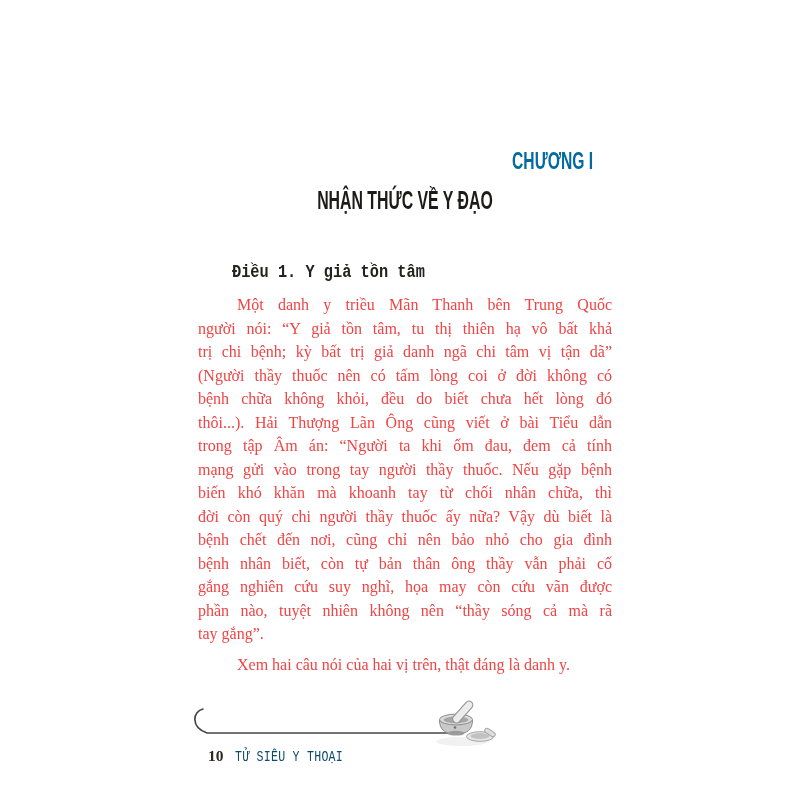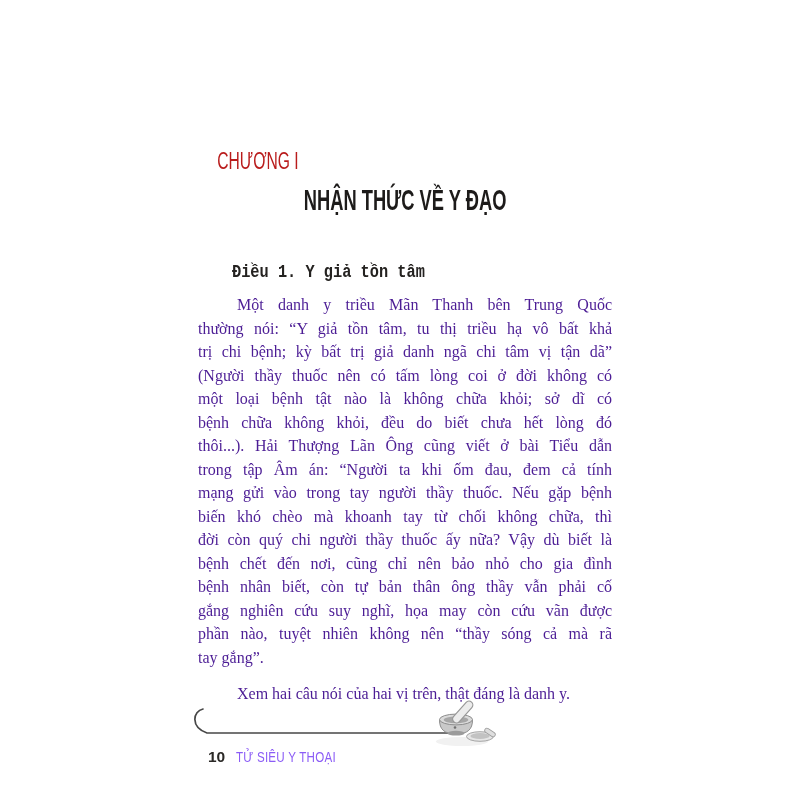--- a/index.html
+++ b/index.html
@@ -7,63 +7,63 @@
     width:790px;height:790px;background:#ffffff;position:relative;overflow:hidden;
     font-family:"Liberation Serif",serif;
   }
   .page{position:absolute;inset:0;background:#ffffff;}
 
   
   .cond{display:inline-block;white-space:nowrap;transform-origin:center center;}
   .cond-left{display:inline-block;white-space:nowrap;transform-origin:left center;}
 
   .chapter-label{
-    position:absolute;left:198px;top:149px;width:414px;text-align:left;
-    font-family:"Liberation Sans",sans-serif;font-weight:400;font-size:23px;line-height:25px;
-    color:#b91c1c;
+    position:absolute;left:198px;top:149px;width:414px;text-align:right;
+    font-family:"Liberation Sans",sans-serif;font-weight:700;font-size:23px;line-height:25px;
+    color:#0369a1;
   }
   .chapter-label .cond{transform:scaleX(0.68);}
 
   .chapter-title{
     position:absolute;left:198px;top:182px;width:414px;text-align:center;
-    font-family:"Liberation Sans",sans-serif;font-weight:700;font-size:30px;line-height:36px;
+    font-family:"Liberation Sans",sans-serif;font-weight:700;font-size:26px;line-height:36px;
     color:#1d1b1a;
   }
   .chapter-title .cond{transform:scaleX(0.61);}
 
   .section-heading{
     position:absolute;left:232px;top:261px;
     font-family:Liberation Mono, monospace;font-weight:700;font-size:18px;line-height:23px;
     color:#242220;
   }
   .section-heading .cond-left{transform:scaleX(0.85);}
 
   .body{
     position:absolute;left:198px;top:293px;width:414px;
     font-family:"Liberation Serif",serif;font-size:16px;line-height:23.5px;
-    color:#4c1d95;
+    color:#ef4444;
   }
-  .paragraph + .paragraph{margin-top:13px;}
+  .paragraph + .paragraph{margin-top:7px;}
   .bline{
     text-align:justify;text-align-last:justify;
     height:23.5px;overflow:hidden;
   }
   .bline.first{text-indent:39px;}
   .bline.last{text-align-last:left;}
 
   .footer-rule-svg{position:absolute;left:186px;top:700px;width:335px;height:62px;}
 
   .footer-text{
     position:absolute;left:208px;top:714px;display:flex;align-items:baseline;gap:11px;
   }
   .page-number{
-    font-family:Liberation Sans, sans-serif;font-weight:700;font-size:15.5px;color:#2b2927;
+    font-family:Liberation Serif, serif;font-weight:700;font-size:15.5px;color:#2b2927;
   }
   .book-title{
-    font-family:Liberation Sans, sans-serif;font-weight:400;font-size:14.5px;color:#8b5cf6;
+    font-family:Liberation Mono, monospace;font-weight:400;font-size:14.5px;color:#0c4a6e;
     letter-spacing:0.3px;
     margin-top:35px;
   }
   .book-title .cond-left{transform:scaleX(0.8);}
 </style>
 </head>
 <body>
 
 <div class="page">
 
@@ -75,29 +75,28 @@
     <span class="cond">NHẬN THỨC VỀ Y ĐẠO</span>
   </div>
 
   <div class="section-heading">
     <span class="cond-left">Điều 1. Y giả tồn tâm</span>
   </div>
 
   <div class="body">
       <div class="paragraph">
         <div class="bline first">Một danh y triều Mãn Thanh bên Trung Quốc</div>
-        <div class="bline">thường nói: “Y giả tồn tâm, tu thị triều hạ vô bất khả</div>
+        <div class="bline">người nói: “Y giả tồn tâm, tu thị thiên hạ vô bất khả</div>
         <div class="bline">trị chi bệnh; kỳ bất trị giả danh ngã chi tâm vị tận dã”</div>
         <div class="bline">(Người thầy thuốc nên có tấm lòng coi ở đời không có</div>
-        <div class="bline">một loại bệnh tật nào là không chữa khỏi; sở dĩ có</div>
         <div class="bline">bệnh chữa không khỏi, đều do biết chưa hết lòng đó</div>
         <div class="bline">thôi...). Hải Thượng Lãn Ông cũng viết ở bài Tiểu dẫn</div>
         <div class="bline">trong tập Âm án: “Người ta khi ốm đau, đem cả tính</div>
         <div class="bline">mạng gửi vào trong tay người thầy thuốc. Nếu gặp bệnh</div>
-        <div class="bline">biến khó chèo mà khoanh tay từ chối không chữa, thì</div>
+        <div class="bline">biến khó khăn mà khoanh tay từ chối nhân chữa, thì</div>
         <div class="bline">đời còn quý chi người thầy thuốc ấy nữa? Vậy dù biết là</div>
         <div class="bline">bệnh chết đến nơi, cũng chỉ nên bảo nhỏ cho gia đình</div>
         <div class="bline">bệnh nhân biết, còn tự bản thân ông thầy vẫn phải cố</div>
         <div class="bline">gắng nghiên cứu suy nghĩ, họa may còn cứu vãn được</div>
         <div class="bline">phần nào, tuyệt nhiên không nên “thầy sóng cả mà rã</div>
         <div class="bline last">tay gắng”.</div>
       </div>
       <div class="paragraph">
         <div class="bline first last">Xem hai câu nói của hai vị trên, thật đáng là danh y.</div>
       </div>

